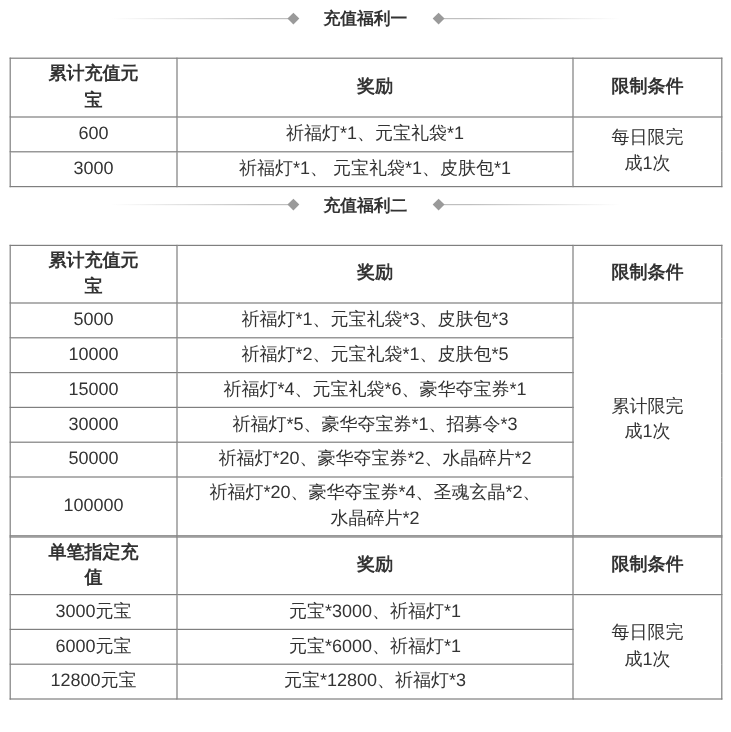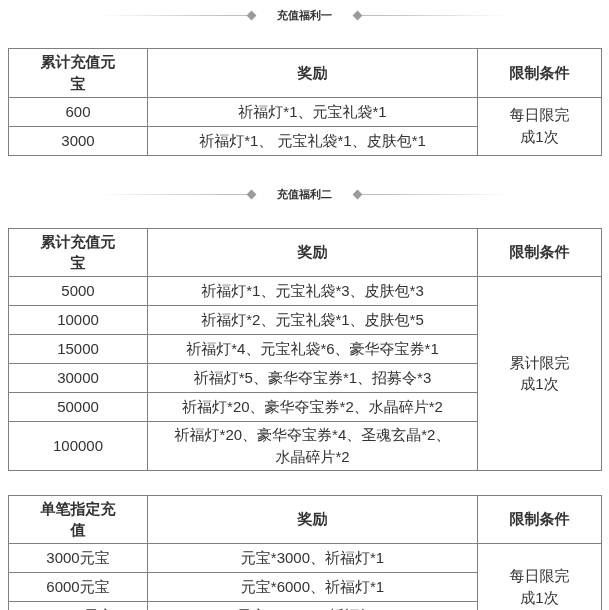--- a/index.html
+++ b/index.html
@@ -11,21 +11,20 @@
     width: 609px;
     height: 610px;
     overflow: hidden;
     font-family: "Liberation Sans", "DejaVu Sans", sans-serif;
     color: #333333;
   }
   .page {
     padding: 0 8px;
   }
   .benefit-section + .benefit-section {
-    margin-top: 24px;
   }
   
   .divider-title {
     display: flex;
     align-items: center;
     justify-content: center;
     height: 30px;
     margin-bottom: 18px;
   }
   .divider-line {
@@ -42,21 +41,21 @@
   .diamond {
     width: 7px;
     height: 7px;
     background: #9a9a9a;
     transform: rotate(45deg);
     flex: 0 0 auto;
   }
   .diamond.left { margin-right: 16px; }
   .diamond.right { margin-left: 16px; }
   .title-text {
-    font-size: 11px;
+    font-size: 14px;
     font-weight: bold;
     color: #333333;
     margin: 0 6px;
     white-space: nowrap;
     line-height: 1;
   }
   
   table.benefit-table {
     width: 593px;
     border-collapse: collapse;

